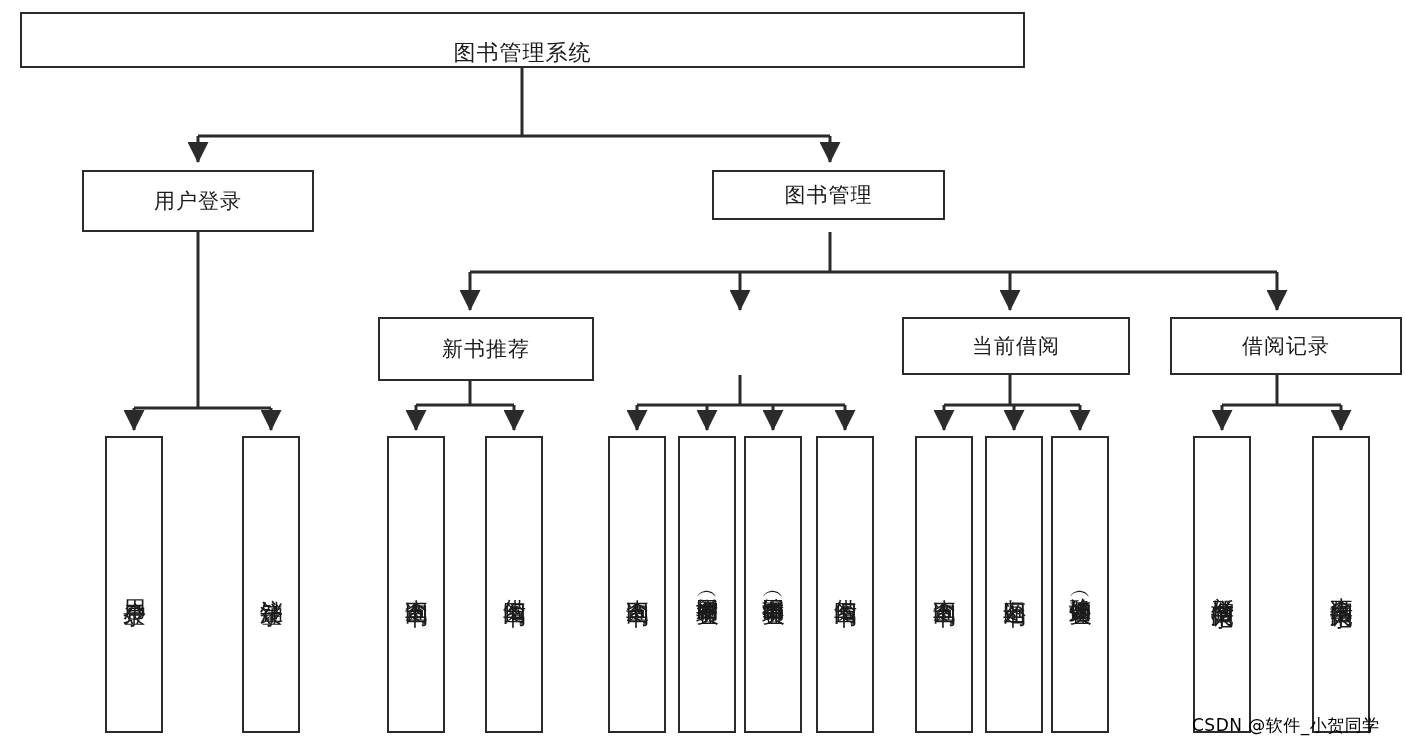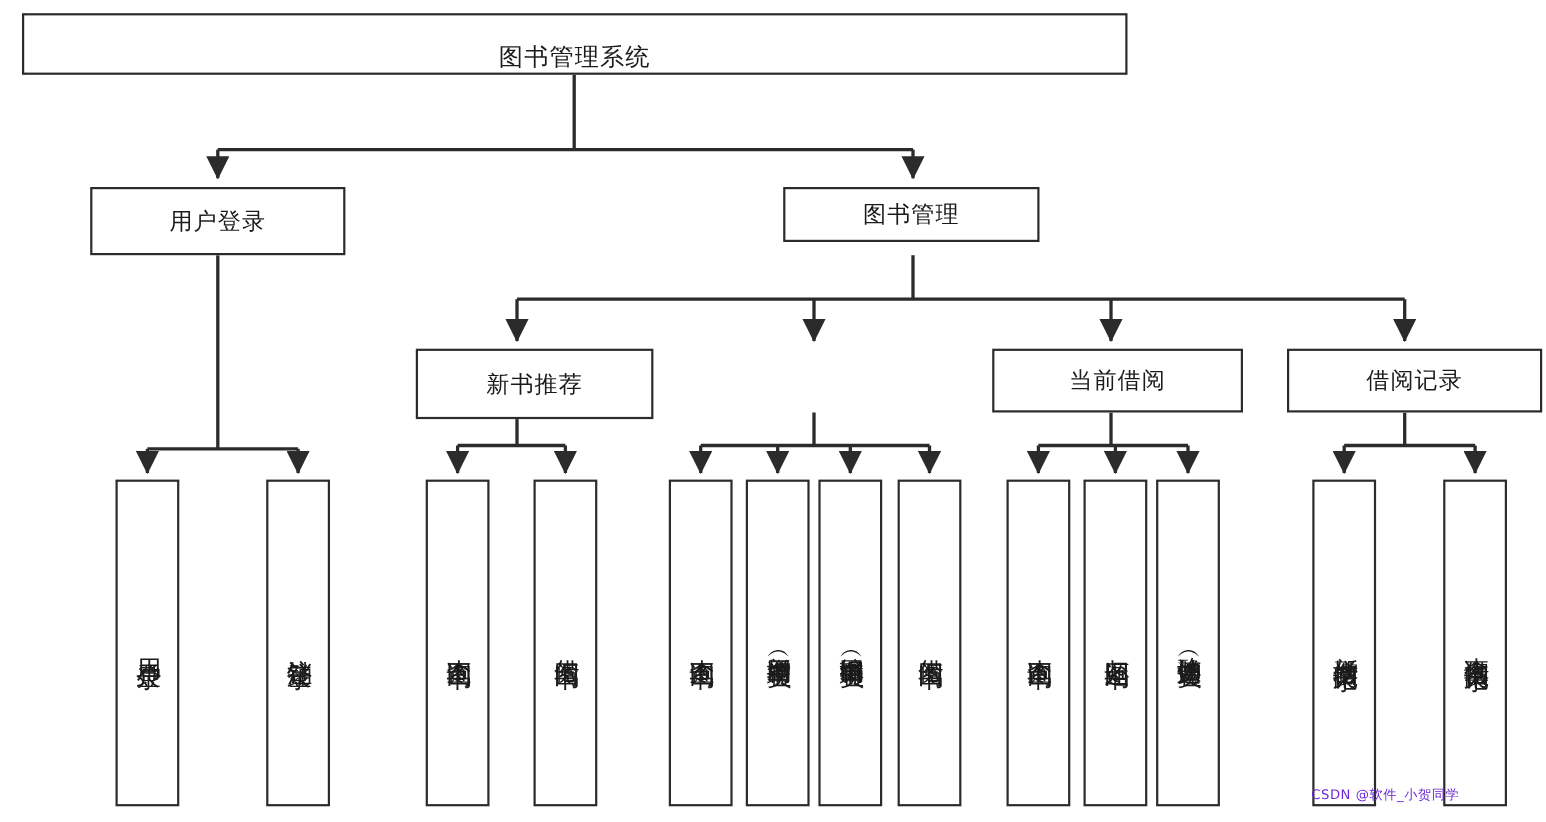--- a/index.html
+++ b/index.html
@@ -61,22 +61,22 @@
     line-height: 1.12;
     letter-spacing: 2px;
     white-space: nowrap;
   }
   .node.vert.tall .node-label {
     font-size: 22px;
     letter-spacing: 1px;
   }
   .watermark {
     position: absolute;
-    color: #6d28d9;
-    font-size: 12px;
+    color: #000000;
+    font-size: 17px;
     letter-spacing: 0.5px;
     white-space: nowrap;
     user-select: none;
   }
 </style>
 </head>
 <body>
 
 <div id="canvas">
 

